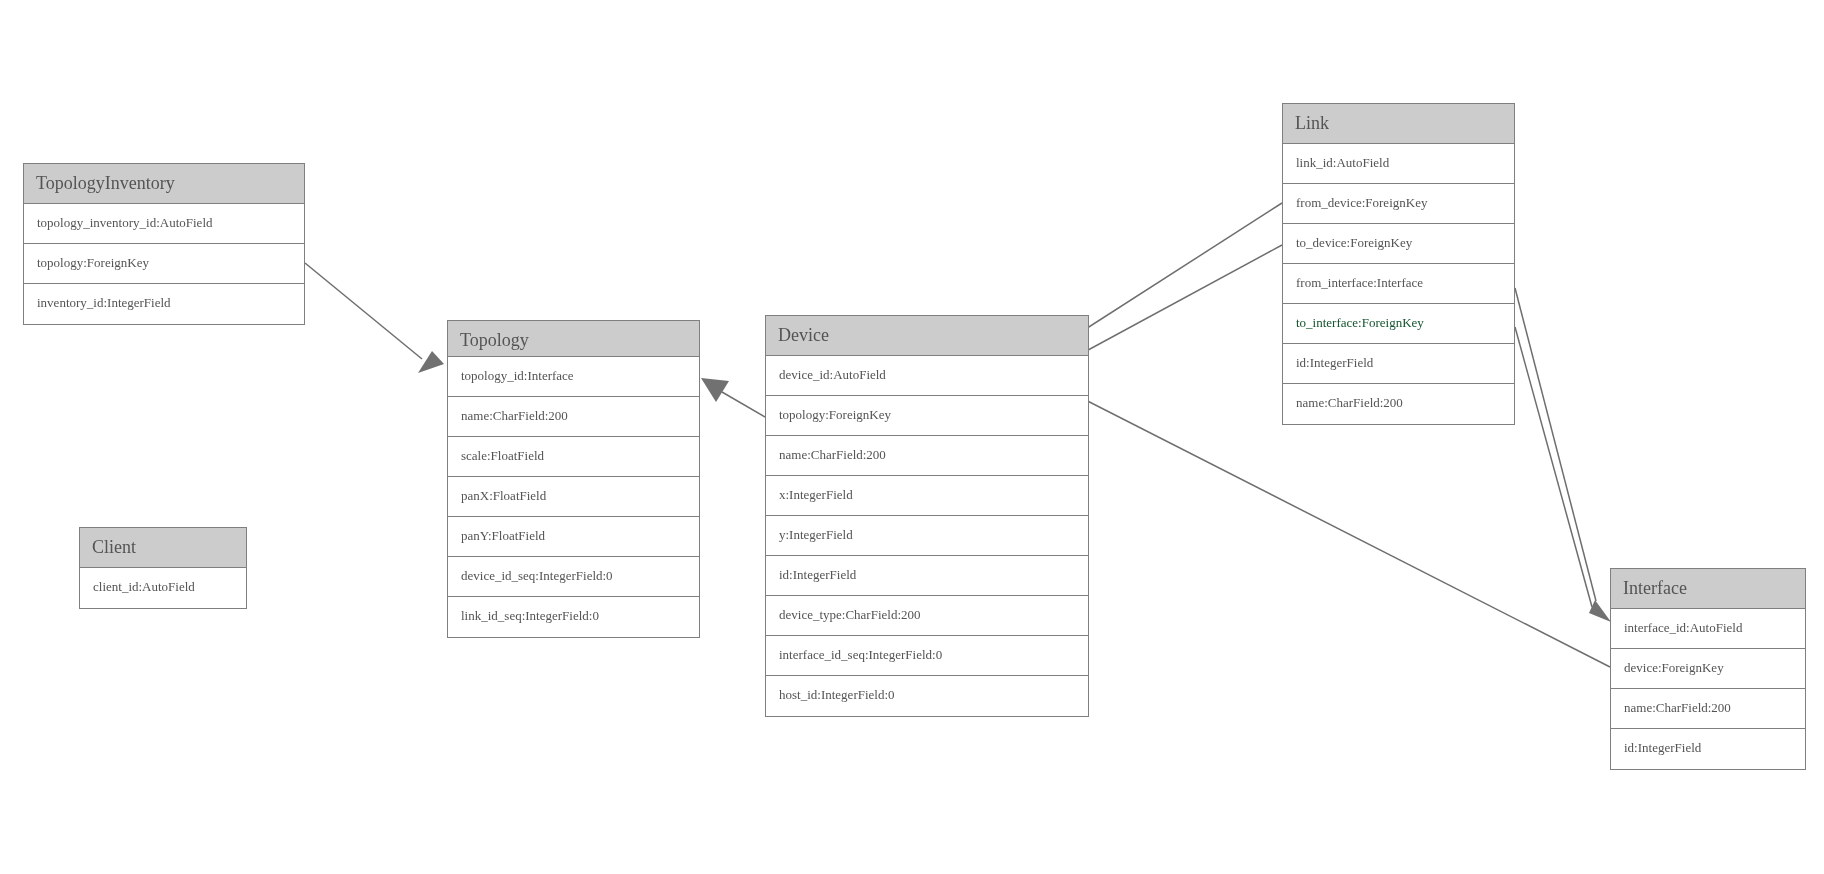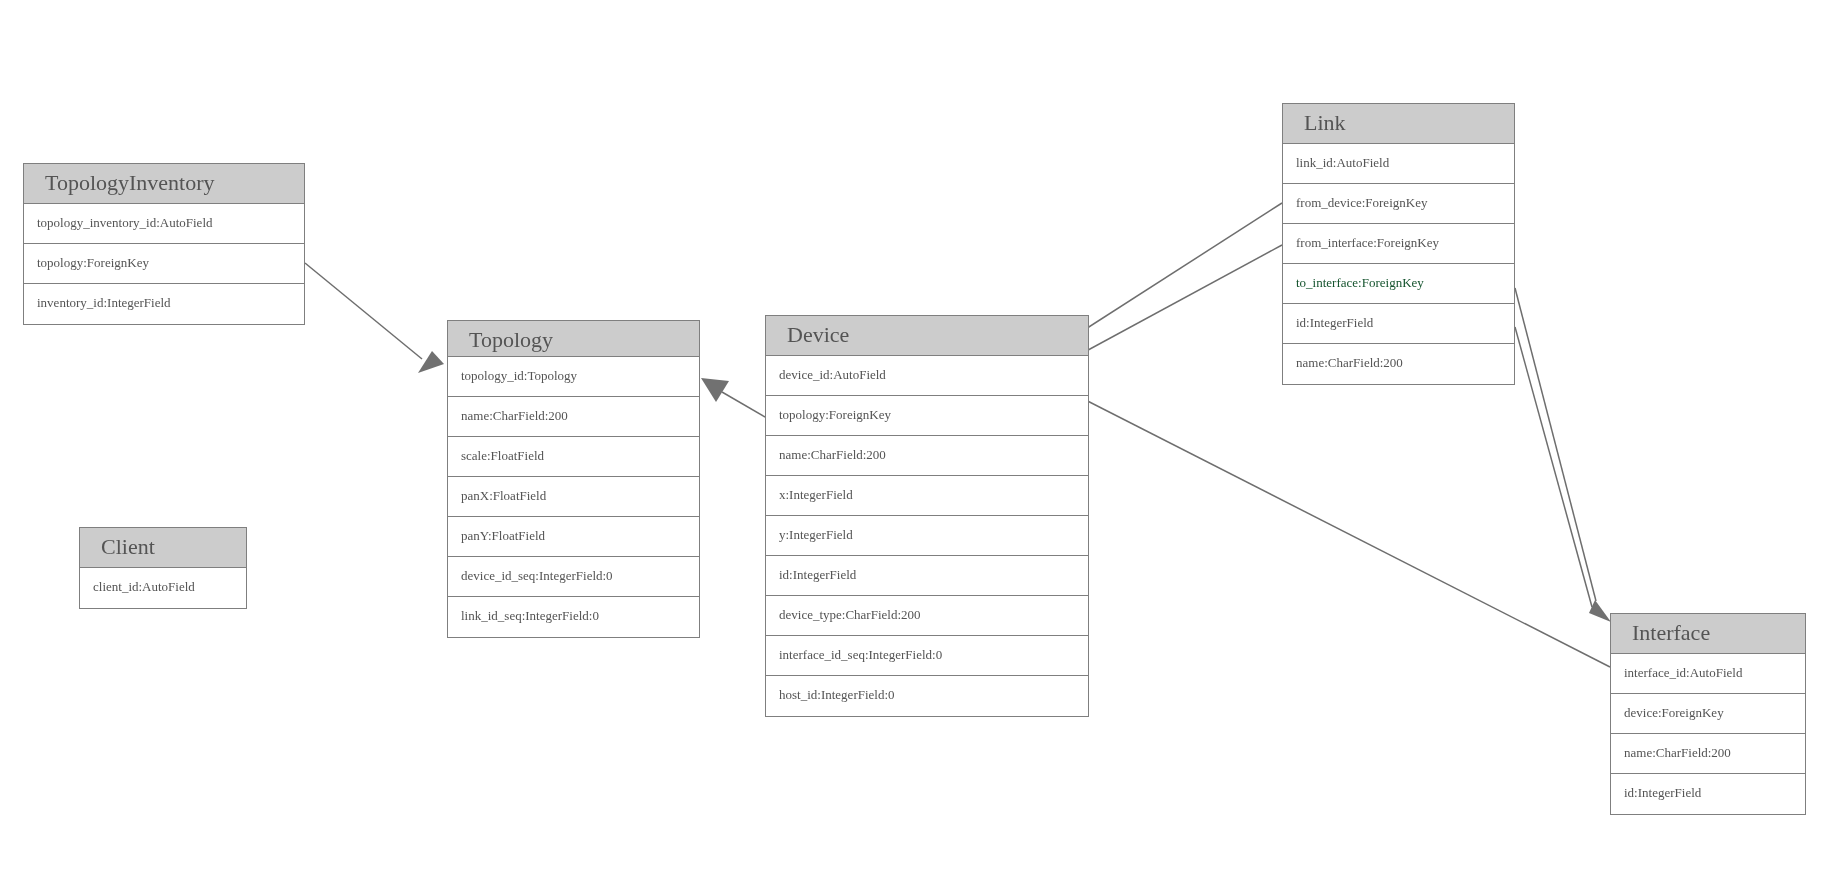--- a/index.html
+++ b/index.html
@@ -25,23 +25,23 @@
   .entity {
     position: absolute;
     box-sizing: border-box;
     background: #ffffff;
     border: 1.5px solid #7f7f7f;
   }
   .entity-header {
     box-sizing: border-box;
     height: 40px;
     line-height: 38px;
-    padding: 0 21px;
+    padding: 0 12px;
     border-bottom: 1.5px solid #7f7f7f;
-    font-size: 22px;
+    font-size: 18px;
     color: #545454;
     white-space: nowrap;
     overflow: hidden;
   }
   .entity-row {
     box-sizing: border-box;
     height: 40px;
     line-height: 38px;
     padding: 0 13px;
     border-bottom: 1.5px solid #7f7f7f;
@@ -75,21 +75,21 @@
     </svg>
   <div id="entities">
       <div class="entity" style="left: 23px; top: 163px; width: 282px; border-color: rgb(127, 127, 127);">
         <div class="entity-header" style="background: rgb(204, 204, 204); color: rgb(84, 84, 84); border-color: rgb(127, 127, 127); height: 40px;">TopologyInventory</div>
         <div class="entity-row" style="color: rgb(84, 84, 84); border-color: rgb(127, 127, 127); background: rgb(255, 255, 255); height: 40px;">topology_inventory_id:AutoField</div>
         <div class="entity-row" style="color: rgb(84, 84, 84); border-color: rgb(127, 127, 127); background: rgb(255, 255, 255); height: 40px;">topology:ForeignKey</div>
         <div class="entity-row" style="color: rgb(84, 84, 84); border-color: rgb(127, 127, 127); background: rgb(255, 255, 255); height: 40px;">inventory_id:IntegerField</div>
       </div>
       <div class="entity" style="left: 447px; top: 320px; width: 253px; border-color: rgb(127, 127, 127);">
         <div class="entity-header" style="background: rgb(204, 204, 204); color: rgb(84, 84, 84); border-color: rgb(127, 127, 127); height: 36px;">Topology</div>
-        <div class="entity-row" style="color: rgb(84, 84, 84); border-color: rgb(127, 127, 127); background: rgb(255, 255, 255); height: 40px;">topology_id:Topology</div>
+        <div class="entity-row" style="color: rgb(84, 84, 84); border-color: rgb(127, 127, 127); background: rgb(255, 255, 255); height: 40px;">topology_id:Interface</div>
         <div class="entity-row" style="color: rgb(84, 84, 84); border-color: rgb(127, 127, 127); background: rgb(255, 255, 255); height: 40px;">name:CharField:200</div>
         <div class="entity-row" style="color: rgb(84, 84, 84); border-color: rgb(127, 127, 127); background: rgb(255, 255, 255); height: 40px;">scale:FloatField</div>
         <div class="entity-row" style="color: rgb(84, 84, 84); border-color: rgb(127, 127, 127); background: rgb(255, 255, 255); height: 40px;">panX:FloatField</div>
         <div class="entity-row" style="color: rgb(84, 84, 84); border-color: rgb(127, 127, 127); background: rgb(255, 255, 255); height: 40px;">panY:FloatField</div>
         <div class="entity-row" style="color: rgb(84, 84, 84); border-color: rgb(127, 127, 127); background: rgb(255, 255, 255); height: 40px; font-family: Liberation Serif, serif;">device_id_seq:IntegerField:0</div>
         <div class="entity-row" style="color: rgb(84, 84, 84); border-color: rgb(127, 127, 127); background: rgb(255, 255, 255); height: 40px;">link_id_seq:IntegerField:0</div>
       </div>
       <div class="entity" style="left: 79px; top: 527px; width: 168px; border-color: rgb(127, 127, 127);">
         <div class="entity-header" style="background: rgb(204, 204, 204); color: rgb(84, 84, 84); border-color: rgb(127, 127, 127); height: 40px;">Client</div>
         <div class="entity-row" style="color: rgb(84, 84, 84); border-color: rgb(127, 127, 127); background: rgb(255, 255, 255); height: 40px;">client_id:AutoField</div>
@@ -103,26 +103,27 @@
         <div class="entity-row" style="color: rgb(84, 84, 84); border-color: rgb(127, 127, 127); background: rgb(255, 255, 255); height: 40px;">y:IntegerField</div>
         <div class="entity-row" style="color: rgb(84, 84, 84); border-color: rgb(127, 127, 127); background: rgb(255, 255, 255); height: 40px;">id:IntegerField</div>
         <div class="entity-row" style="color: rgb(84, 84, 84); border-color: rgb(127, 127, 127); background: rgb(255, 255, 255); height: 40px;">device_type:CharField:200</div>
         <div class="entity-row" style="color: rgb(84, 84, 84); border-color: rgb(127, 127, 127); background: rgb(255, 255, 255); height: 40px;">interface_id_seq:IntegerField:0</div>
         <div class="entity-row" style="color: rgb(84, 84, 84); border-color: rgb(127, 127, 127); background: rgb(255, 255, 255); height: 40px;">host_id:IntegerField:0</div>
       </div>
       <div class="entity" style="left: 1282px; top: 103px; width: 233px; border-color: rgb(127, 127, 127);">
         <div class="entity-header" style="background: rgb(204, 204, 204); color: rgb(84, 84, 84); border-color: rgb(127, 127, 127); height: 40px;">Link</div>
         <div class="entity-row" style="color: rgb(84, 84, 84); border-color: rgb(127, 127, 127); background: rgb(255, 255, 255); height: 40px;">link_id:AutoField</div>
         <div class="entity-row" style="color: rgb(84, 84, 84); border-color: rgb(127, 127, 127); background: rgb(255, 255, 255); height: 40px;">from_device:ForeignKey</div>
-        <div class="entity-row" style="color: rgb(84, 84, 84); border-color: rgb(127, 127, 127); background: rgb(255, 255, 255); height: 40px;">from_interface:ForeignKey</div>
+        <div class="entity-row" style="color: rgb(84, 84, 84); border-color: rgb(127, 127, 127); background: rgb(255, 255, 255); height: 40px;">to_device:ForeignKey</div>
+        <div class="entity-row" style="color: rgb(84, 84, 84); border-color: rgb(127, 127, 127); background: rgb(255, 255, 255); height: 40px;">from_interface:Interface</div>
         <div class="entity-row" style="color: #14532d; border-color: rgb(127, 127, 127); background: rgb(255, 255, 255); height: 40px;">to_interface:ForeignKey</div>
         <div class="entity-row" style="color: rgb(84, 84, 84); border-color: rgb(127, 127, 127); background: rgb(255, 255, 255); height: 40px;">id:IntegerField</div>
         <div class="entity-row" style="color: rgb(84, 84, 84); border-color: rgb(127, 127, 127); background: rgb(255, 255, 255); height: 40px;">name:CharField:200</div>
       </div>
-      <div class="entity" style="left: 1610px; top: 568px; width: 196px; border-color: rgb(127, 127, 127); margin-top: 45px;">
+      <div class="entity" style="left: 1610px; top: 568px; width: 196px; border-color: rgb(127, 127, 127);">
         <div class="entity-header" style="background: rgb(204, 204, 204); color: rgb(84, 84, 84); border-color: rgb(127, 127, 127); height: 40px;">Interface</div>
         <div class="entity-row" style="color: rgb(84, 84, 84); border-color: rgb(127, 127, 127); background: rgb(255, 255, 255); height: 40px;">interface_id:AutoField</div>
         <div class="entity-row" style="color: rgb(84, 84, 84); border-color: rgb(127, 127, 127); background: rgb(255, 255, 255); height: 40px;">device:ForeignKey</div>
         <div class="entity-row" style="color: rgb(84, 84, 84); border-color: rgb(127, 127, 127); background: rgb(255, 255, 255); height: 40px;">name:CharField:200</div>
         <div class="entity-row" style="color: rgb(84, 84, 84); border-color: rgb(127, 127, 127); background: rgb(255, 255, 255); height: 40px;">id:IntegerField</div>
       </div>
     </div>
 </div>
 
 </body></html>

